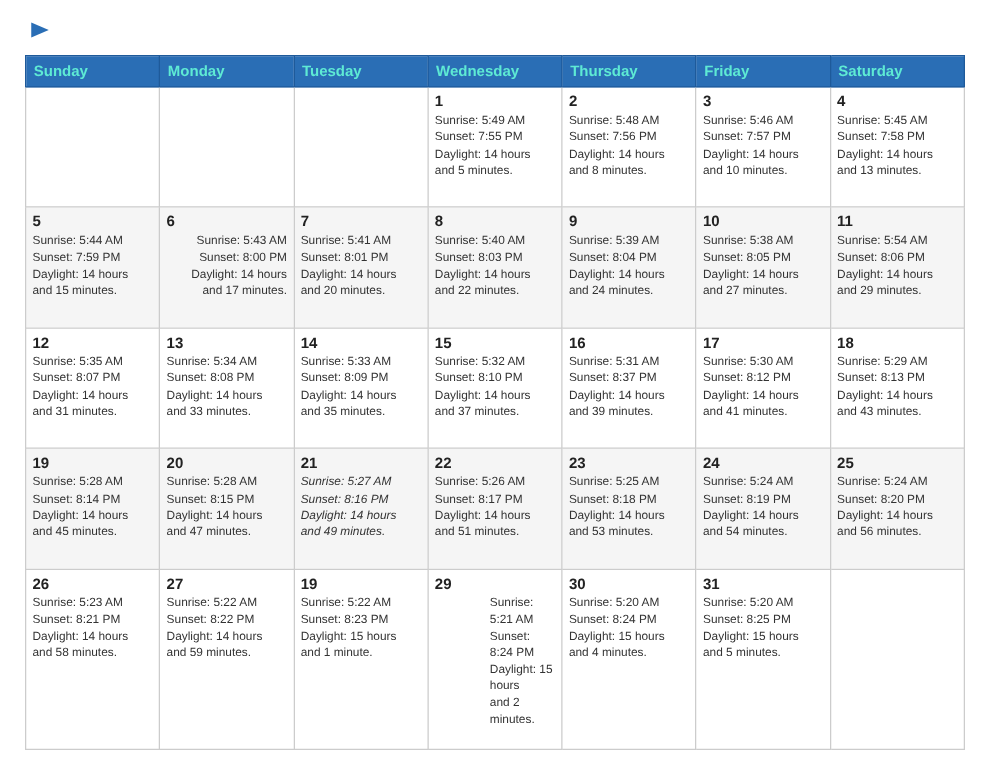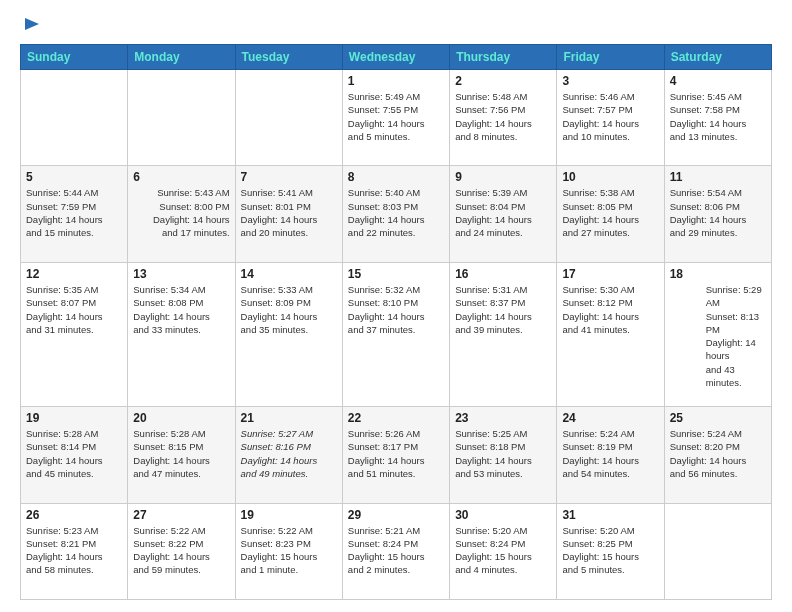--- a/index.html
+++ b/index.html
@@ -251,21 +251,21 @@
           </td>
           <td>
             <div class="day-number">17</div>
             <div class="day-info" style="white-space: pre-line;">Sunrise: 5:30 AM
 Sunset: 8:12 PM
 Daylight: 14 hours
 and 41 minutes.</div>
           </td>
           <td>
             <div class="day-number">18</div>
-            <div class="day-info" style="white-space: pre-line; margin-left: 36px;">Sunrise: 5:29 AM
+            <div class="day-info" style="white-space: pre-line;">Sunrise: 5:29 AM
 Sunset: 8:13 PM
 Daylight: 14 hours
 and 43 minutes.</div>
           </td>
         </tr>
         <tr>
           <td>
             <div class="day-number">19</div>
             <div class="day-info" style="white-space: pre-line;">Sunrise: 5:28 AM
 Sunset: 8:14 PM
@@ -332,21 +332,21 @@
           </td>
           <td>
             <div class="day-number">19</div>
             <div class="day-info" style="white-space: pre-line;">Sunrise: 5:22 AM
 Sunset: 8:23 PM
 Daylight: 15 hours
 and 1 minute.</div>
           </td>
           <td>
             <div class="day-number">29</div>
-            <div class="day-info" style="white-space: pre-line;">Sunrise: 5:21 AM
+            <div class="day-info" style="white-space: pre-line; margin-left: 44px;">Sunrise: 5:21 AM
 Sunset: 8:24 PM
 Daylight: 15 hours
 and 2 minutes.</div>
           </td>
           <td>
             <div class="day-number">30</div>
             <div class="day-info" style="white-space: pre-line;">Sunrise: 5:20 AM
 Sunset: 8:24 PM
 Daylight: 15 hours
 and 4 minutes.</div>

